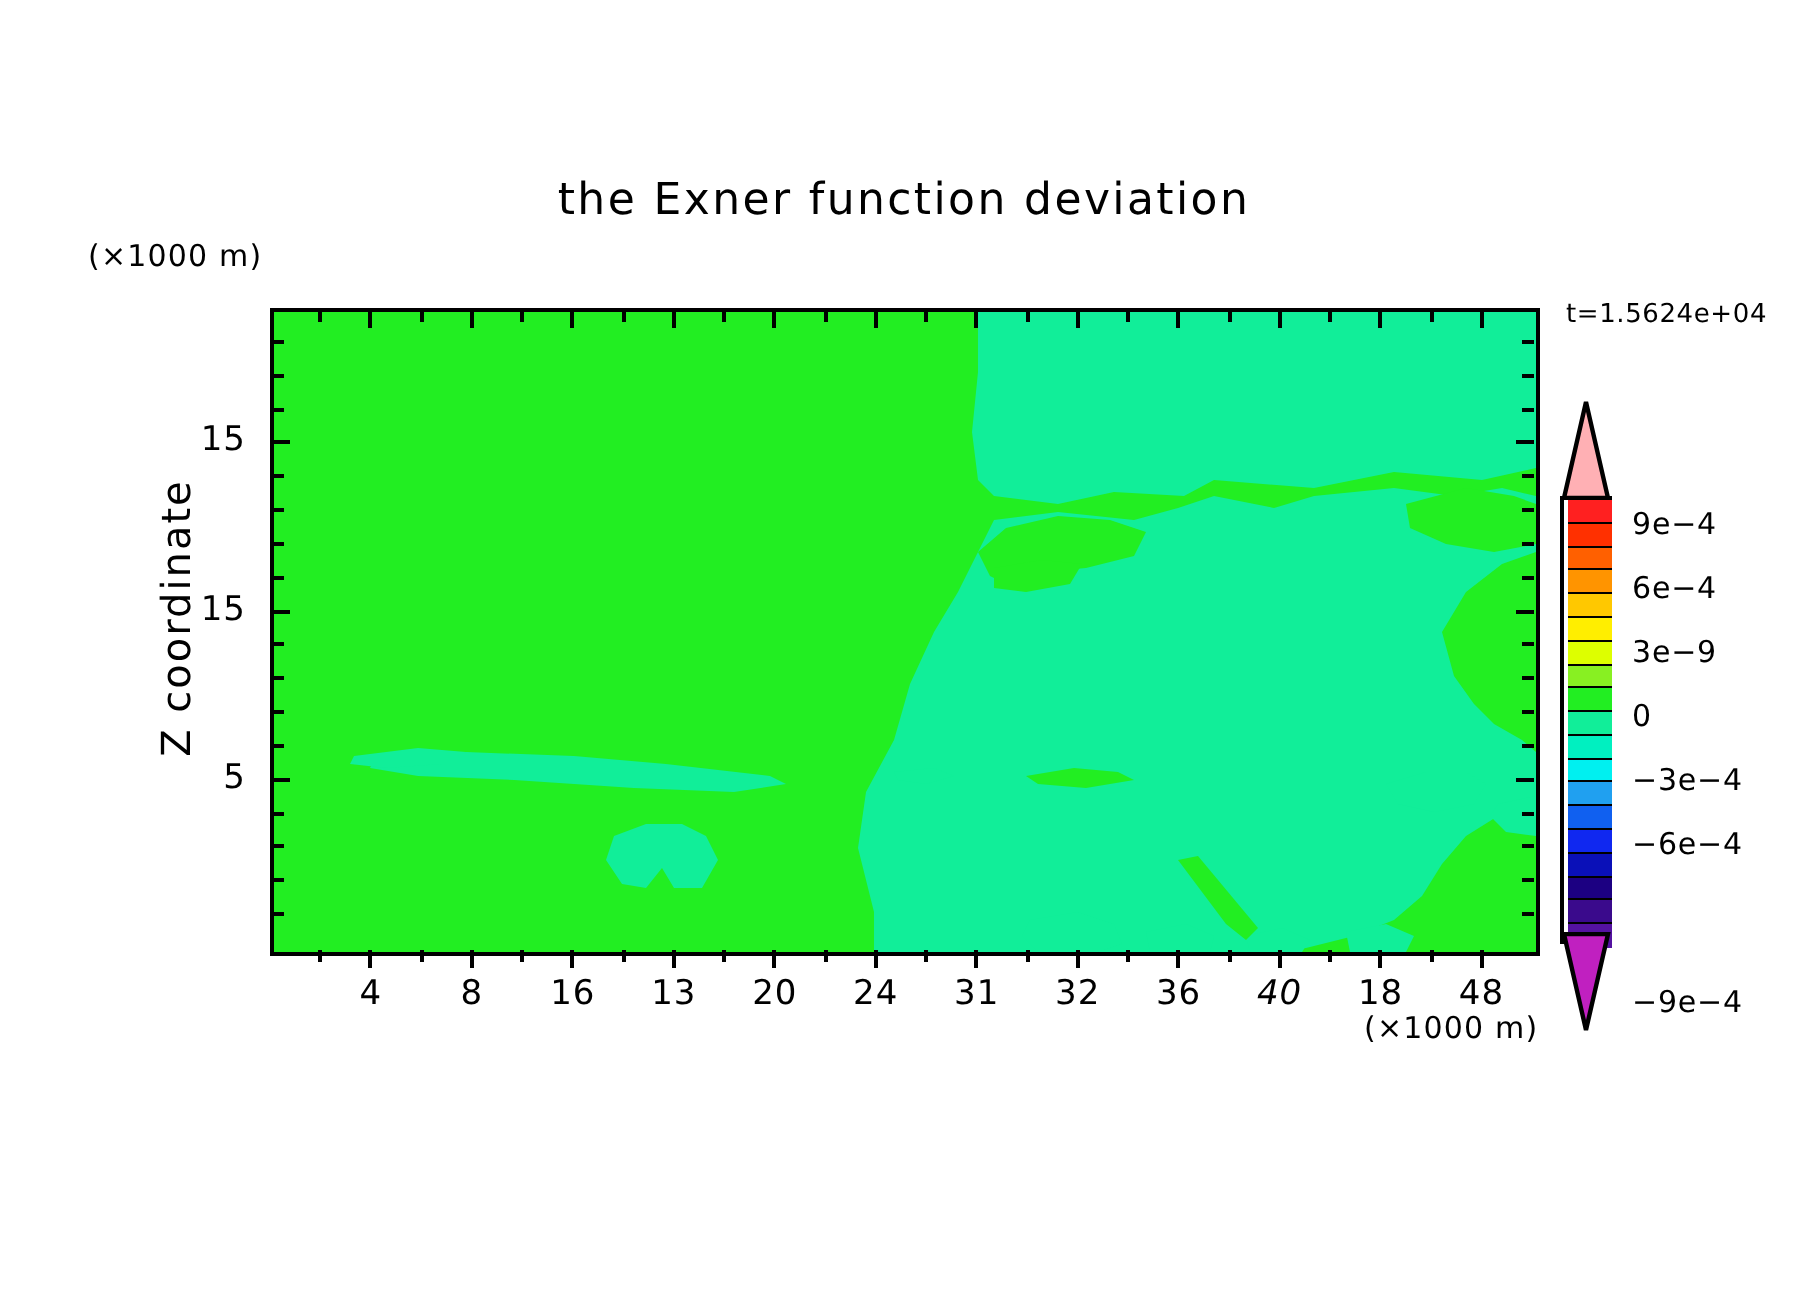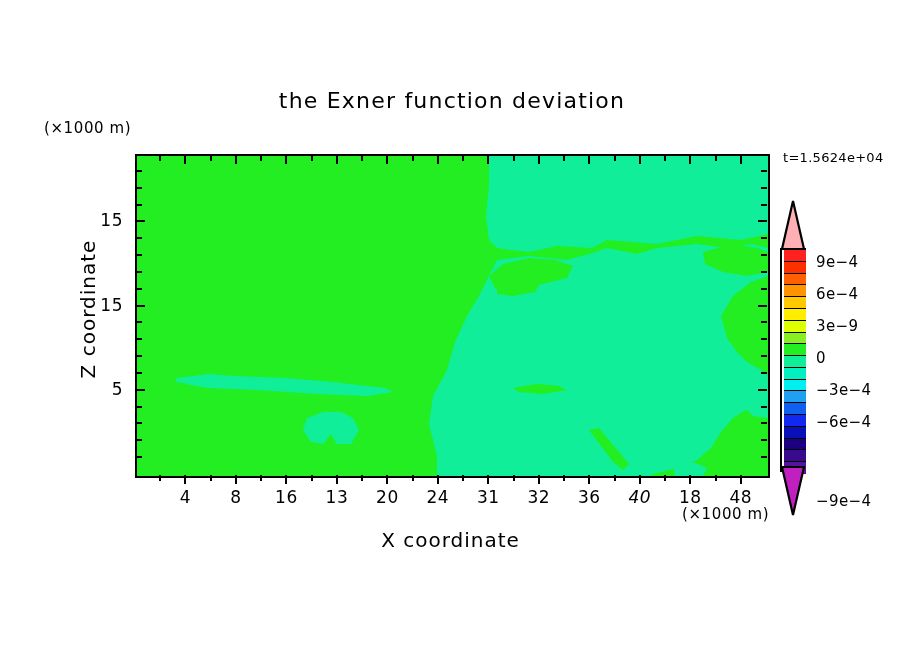--- a/index.html
+++ b/index.html
@@ -169,21 +169,20 @@
 <body>
 
 <div class="fig">
 
   <div id="chart-title">the Exner function deviation</div>
 
   <div id="y-units">(×1000 m)</div>
   <div id="x-units">(×1000 m)</div>
   <div id="time-label">t=1.5624e+04</div>
 
-  <div id="x-axis-title">X coordinate</div>
   <div id="y-axis-title">Z coordinate</div>
 
   <div id="plot-area">
     <svg id="plot-canvas" viewBox="0 0 631 320" preserveAspectRatio="none">
       <rect x="0" y="0" width="631" height="320" fill="#22ee22"></rect>
       <g id="neg-regions" fill="#11ee99" stroke="none">
           <path d="M 352,0 L 631,0 L 631,78 L 604,84 L 560,80 L 520,88 L 470,84 L 455,92 L 420,90 L 392,96 L 360,92 L 352,84 L 349,60 L 352,30 Z" fill="#11ee99"></path>
           <path d="M 300,320 L 300,300 L 292,268 L 296,240 L 310,214 L 318,186 L 330,160 L 342,140 L 352,120 L 360,104 L 392,100 L 430,104 L 452,98 L 470,92 L 500,98 L 520,92 L 560,88 L 590,92 L 614,88 L 631,92 L 631,120 L 614,126 L 596,140 L 584,160 L 590,182 L 600,196 L 610,206 L 624,214 L 631,220 L 631,246 L 612,252 L 596,262 L 584,276 L 574,292 L 560,304 L 540,312 L 516,318 L 496,320 Z" fill="#11ee99"></path>
           <path d="M 50,224 L 96,220 L 150,222 L 196,226 L 248,232 L 256,236 L 230,240 L 180,238 L 120,234 L 72,232 L 48,228 Z" fill="#11ee99"></path>
           <path d="M 170,262 L 186,256 L 204,256 L 216,262 L 222,274 L 214,288 L 200,288 L 194,278 L 186,288 L 174,286 L 166,274 Z" fill="#11ee99"></path>

